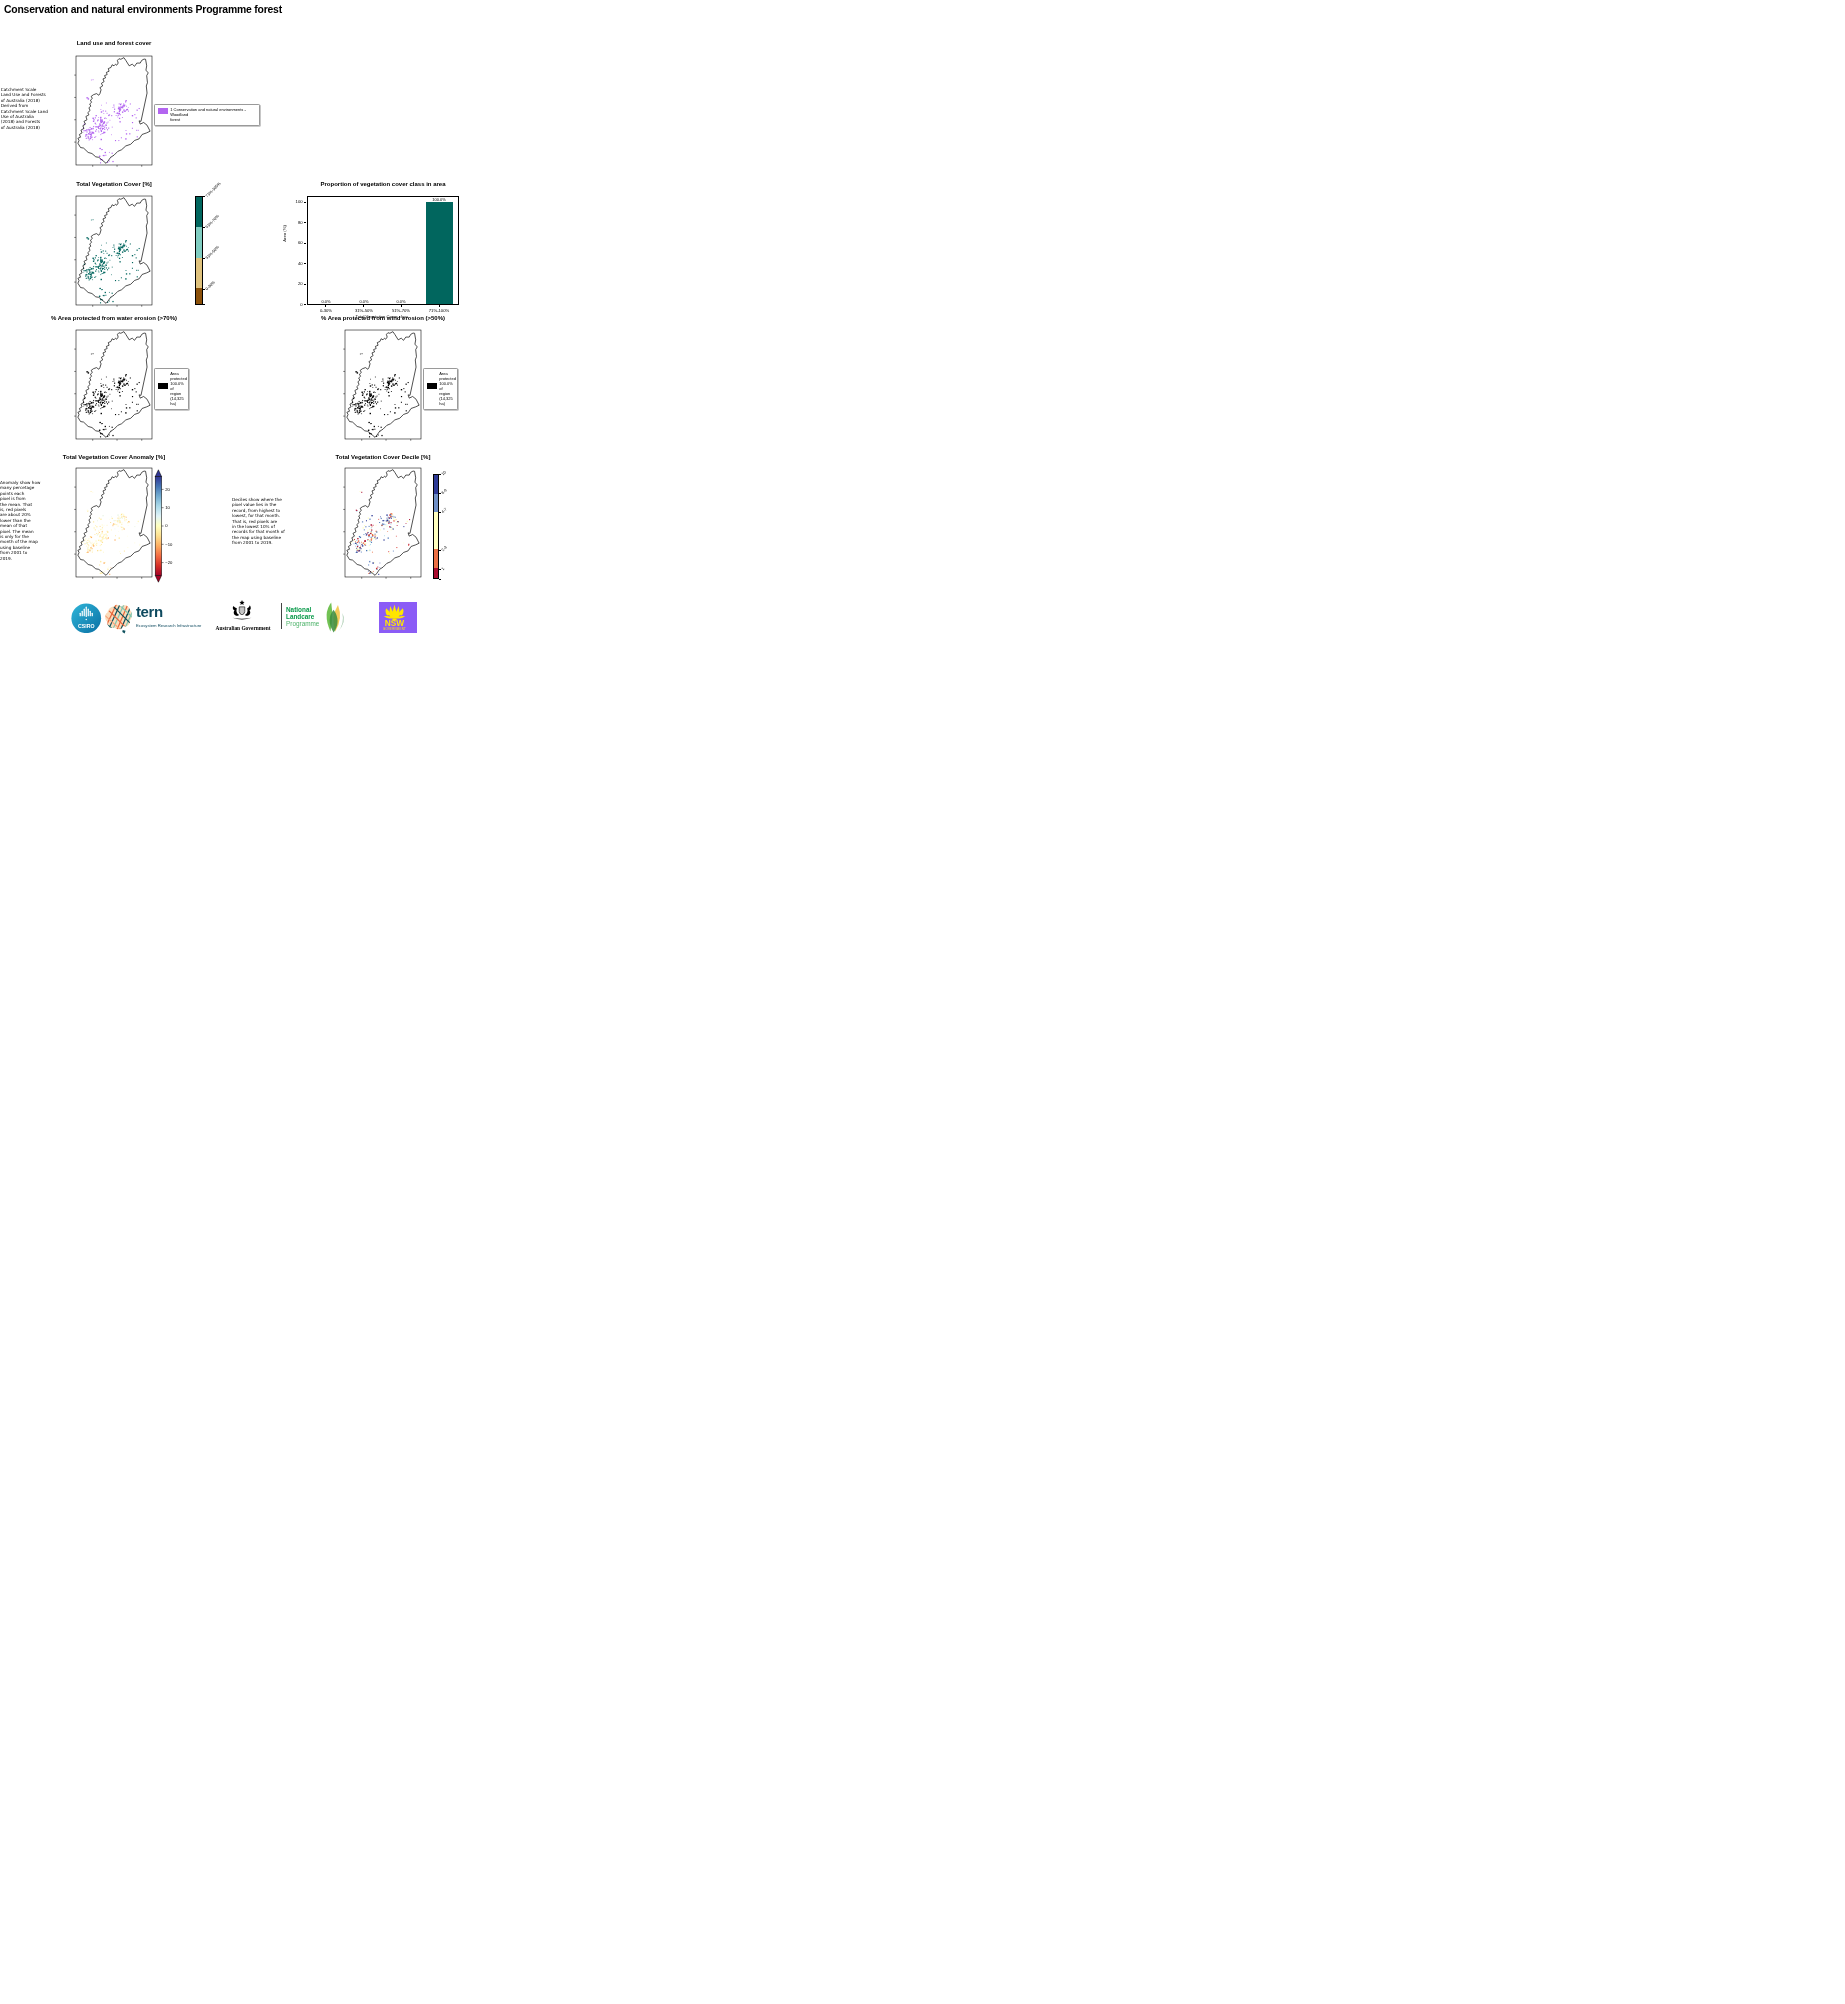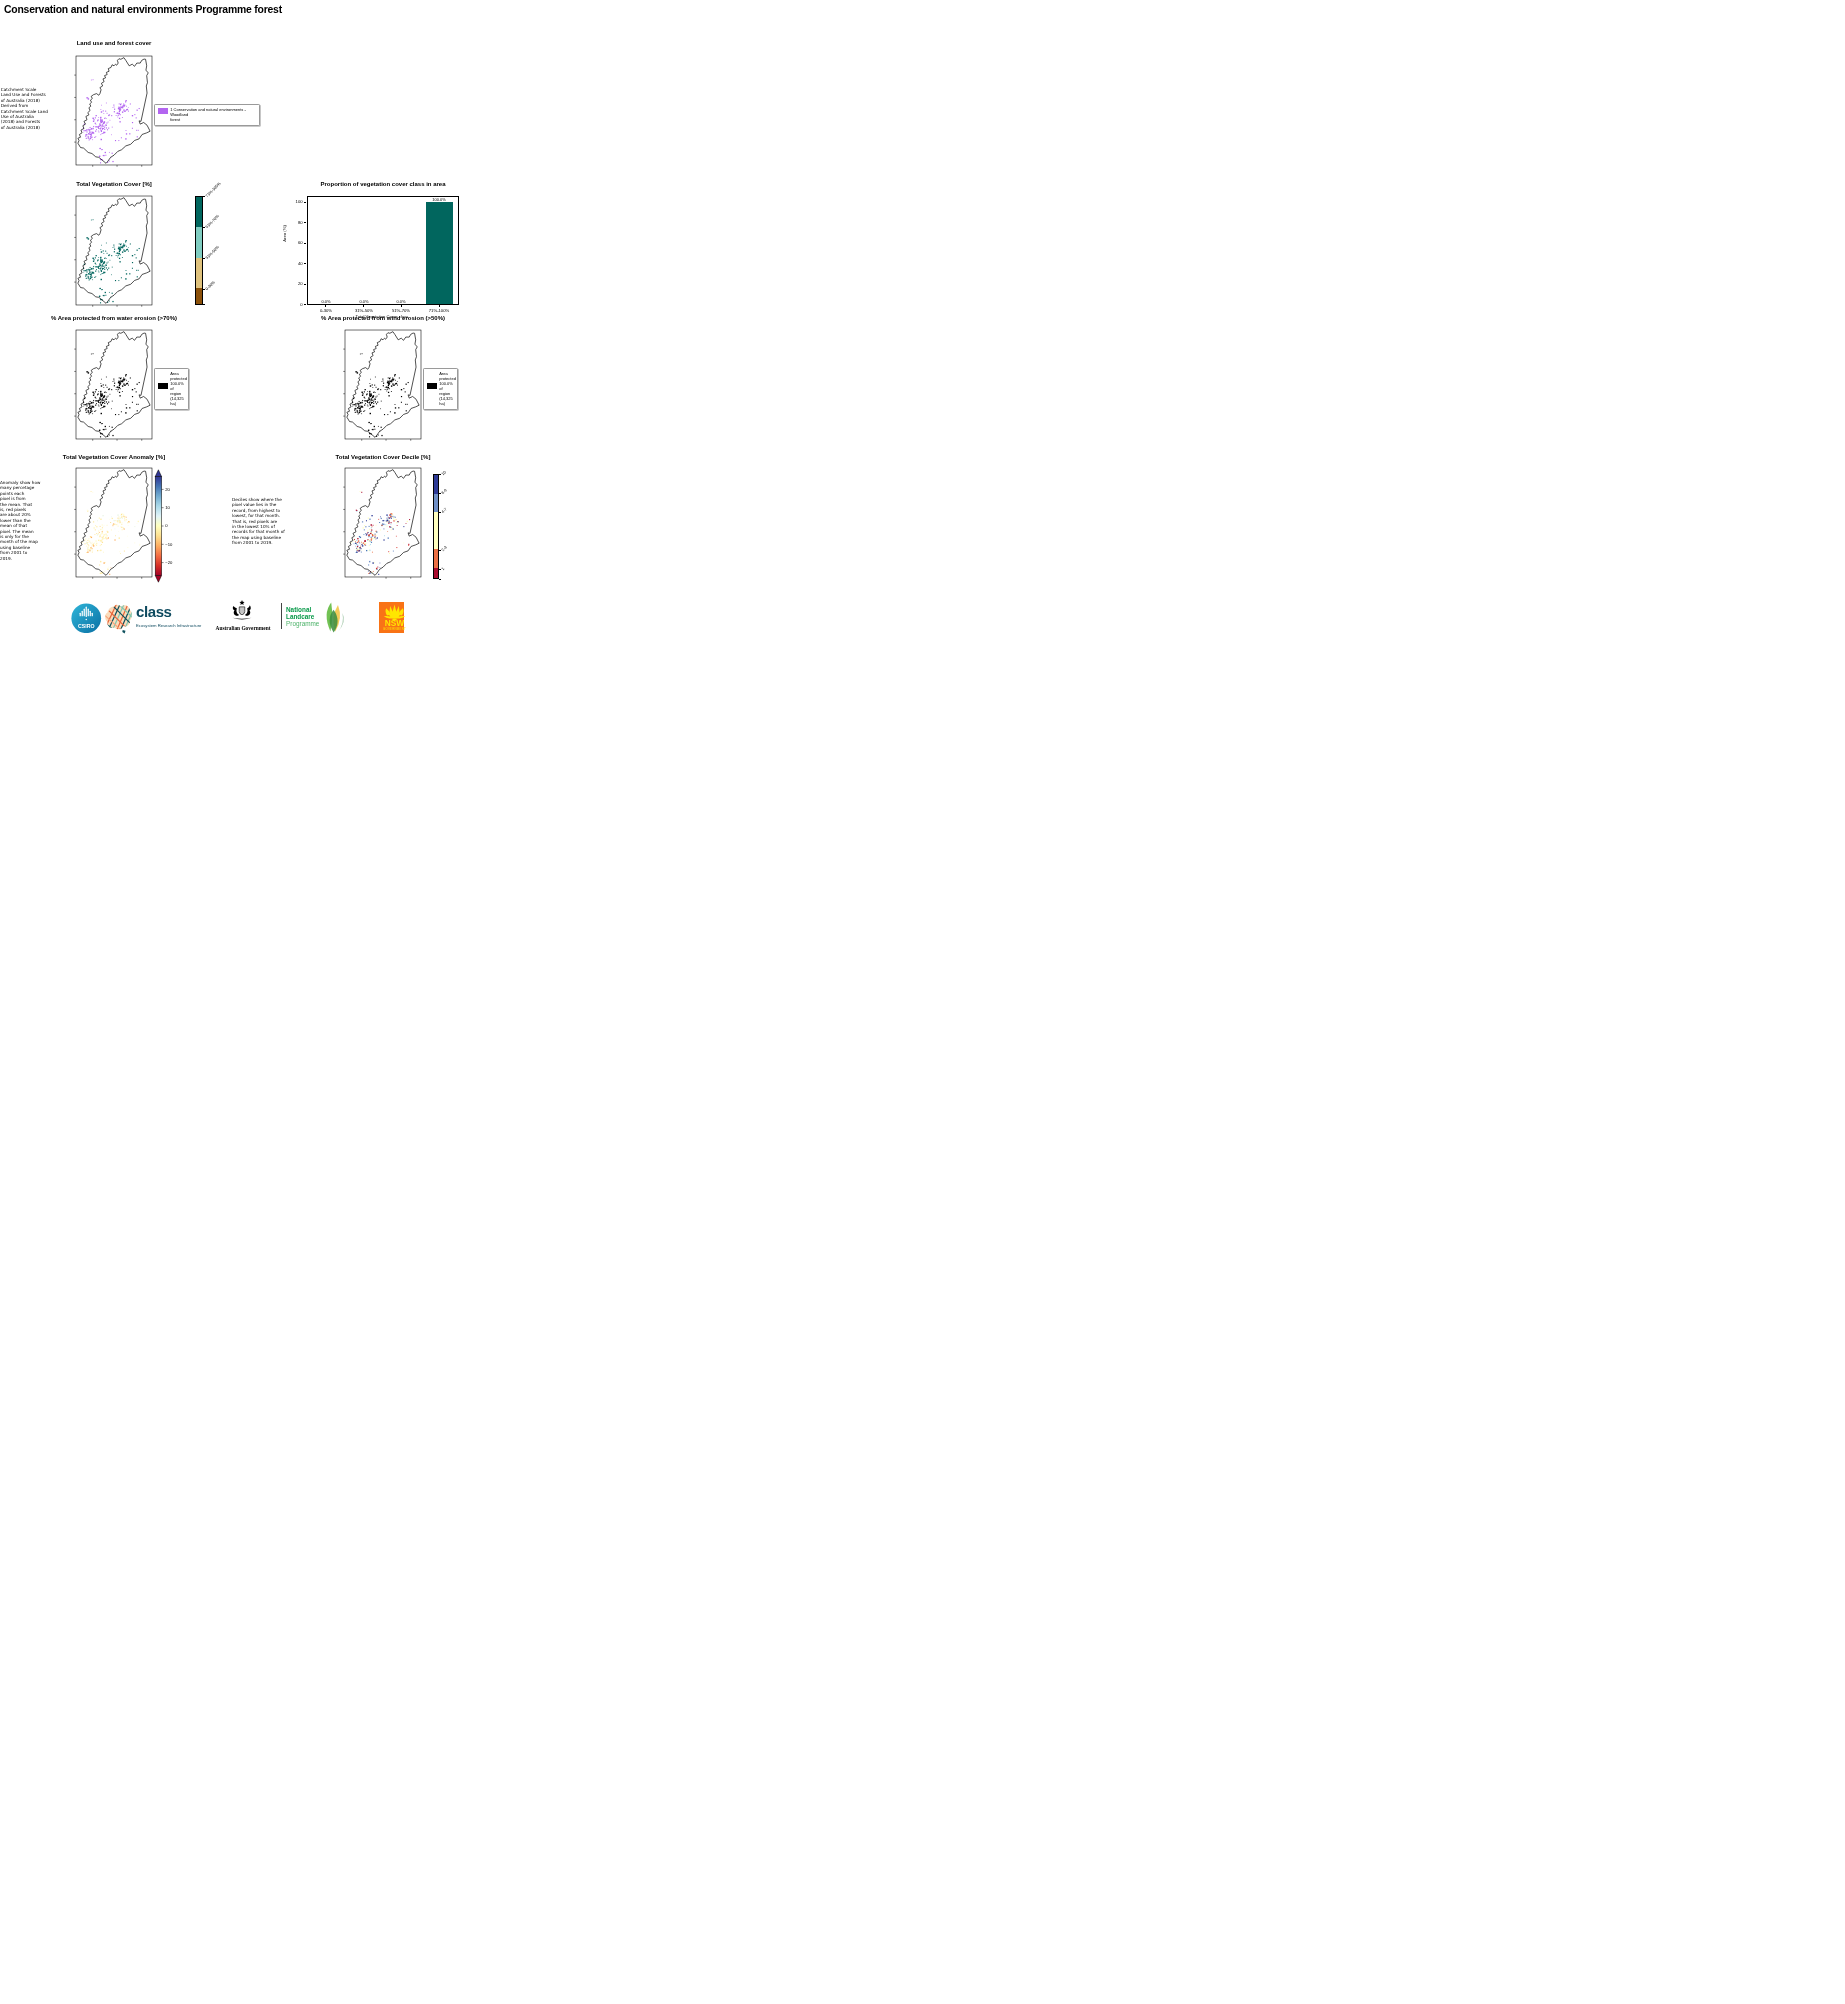--- a/index.html
+++ b/index.html
@@ -1713,21 +1713,21 @@
           <line x1="56" y1="74" x2="80" y2="20" stroke="#7fc6b2"></line>
           <line x1="2" y1="46" x2="34" y2="72" stroke="#14606e"></line>
           <line x1="10" y1="34" x2="52" y2="72" stroke="#f4a57f"></line>
           <line x1="20" y1="22" x2="62" y2="64" stroke="#e8653a"></line>
           <line x1="32" y1="12" x2="72" y2="52" stroke="#0d4f5c"></line>
           <line x1="44" y1="6" x2="78" y2="38" stroke="#7fc6b2"></line>
         </g>
       </g>
       <path d="M54,70 l7,2 l-2,7 l-6,-4 z" fill="#0d4f5c"></path>
     </svg>
-    <div class="abs" style="left:136px;top:3.2px;font-size:15px;font-weight:bold;color:#0e4a5f;letter-spacing:-0.4px">class</div>
+    <div class="abs" style="left:136px;top:3.2px;font-size:15px;font-weight:bold;color:#0e4a5f;letter-spacing:-0.4px">tern</div>
     <div class="abs footer-sub" style="left:136px;top:23px;color:#0e4a5f">Ecosystem Research Infrastructure</div>
 
     <svg class="abs" style="left:225px;top:0px" width="34" height="24" viewBox="0 0 100 70">
       <g fill="#000">
         <path d="M50,0 l2.2,5 5.4,0.4 -4,3.6 1.2,5.3 -4.8,-2.8 -4.8,2.8 1.2,-5.3 -4,-3.6 5.4,-0.4 Z"></path>
         <path d="M42,20 h16 v14 q0,7 -8,9 q-8,-2 -8,-9 Z" fill="none" stroke="#000" stroke-width="2"></path>
         <line x1="47" y1="21" x2="47" y2="40" stroke="#000" stroke-width="1.4"></line>
         <line x1="53" y1="21" x2="53" y2="40" stroke="#000" stroke-width="1.4"></line>
         <path d="M39,46 C28,48 22,38 28,30 C23,28 21,22 25,17 C29,21 31,23 35,24 C32,32 34,40 41,43 Z"></path>
         <path d="M61,46 C72,48 78,38 72,30 C77,28 77,20 73,15 C71,20 69,23 65,24 C68,32 66,40 59,43 Z"></path>
@@ -1741,21 +1741,21 @@
     <div class="abs nlp-green" style="left:286px;top:5.6px">National</div>
     <div class="abs nlp-green" style="left:286px;top:13px">Landcare</div>
     <div class="abs nlp-green nlp-light" style="left:286px;top:20px">Programme</div>
     <svg class="abs" style="left:319px;top:0.8px" width="30" height="32" viewBox="0 0 74 80">
       <path d="M30,4 Q8,32 28,76 Q36,42 30,4 Z" fill="#6abf4b" opacity="0.95"></path>
       <path d="M47,10 Q28,40 40,76 Q60,44 47,10 Z" fill="#f2c33e" opacity="0.85"></path>
       <path d="M58,30 Q70,52 46,78 Q64,58 58,30 Z" fill="#9dc4a5" opacity="0.85"></path>
       <path d="M36,22 Q16,46 36,79 Q56,50 36,22 Z" fill="#3e8e41" opacity="0.88"></path>
     </svg>
 
-    <div class="abs" style="left:379px;top:2.4px;width:25px;height:31px;background:#f97316">
+    <div class="abs" style="left:379px;top:2.4px;width:38px;height:31px;background:#8b5cf6">
       <svg width="31" height="31" viewBox="0 0 78 78">
         <g fill="#ffe600">
           <path d="M39,6 L44,26 L34,26 Z"></path>
           <path d="M28,10 L36,27 L26,29 Z"></path>
           <path d="M50,10 L52,29 L42,27 Z"></path>
           <path d="M18,16 Q28,24 30,32 L20,34 Q14,24 18,16 Z"></path>
           <path d="M60,16 Q50,24 48,32 L58,34 Q64,24 60,16 Z"></path>
           <ellipse cx="39" cy="33" rx="13" ry="9"></ellipse>
           <path d="M12,36 Q26,34 34,40 Q22,44 12,36 Z"></path>
           <path d="M66,36 Q52,34 44,40 Q56,44 66,36 Z"></path>

